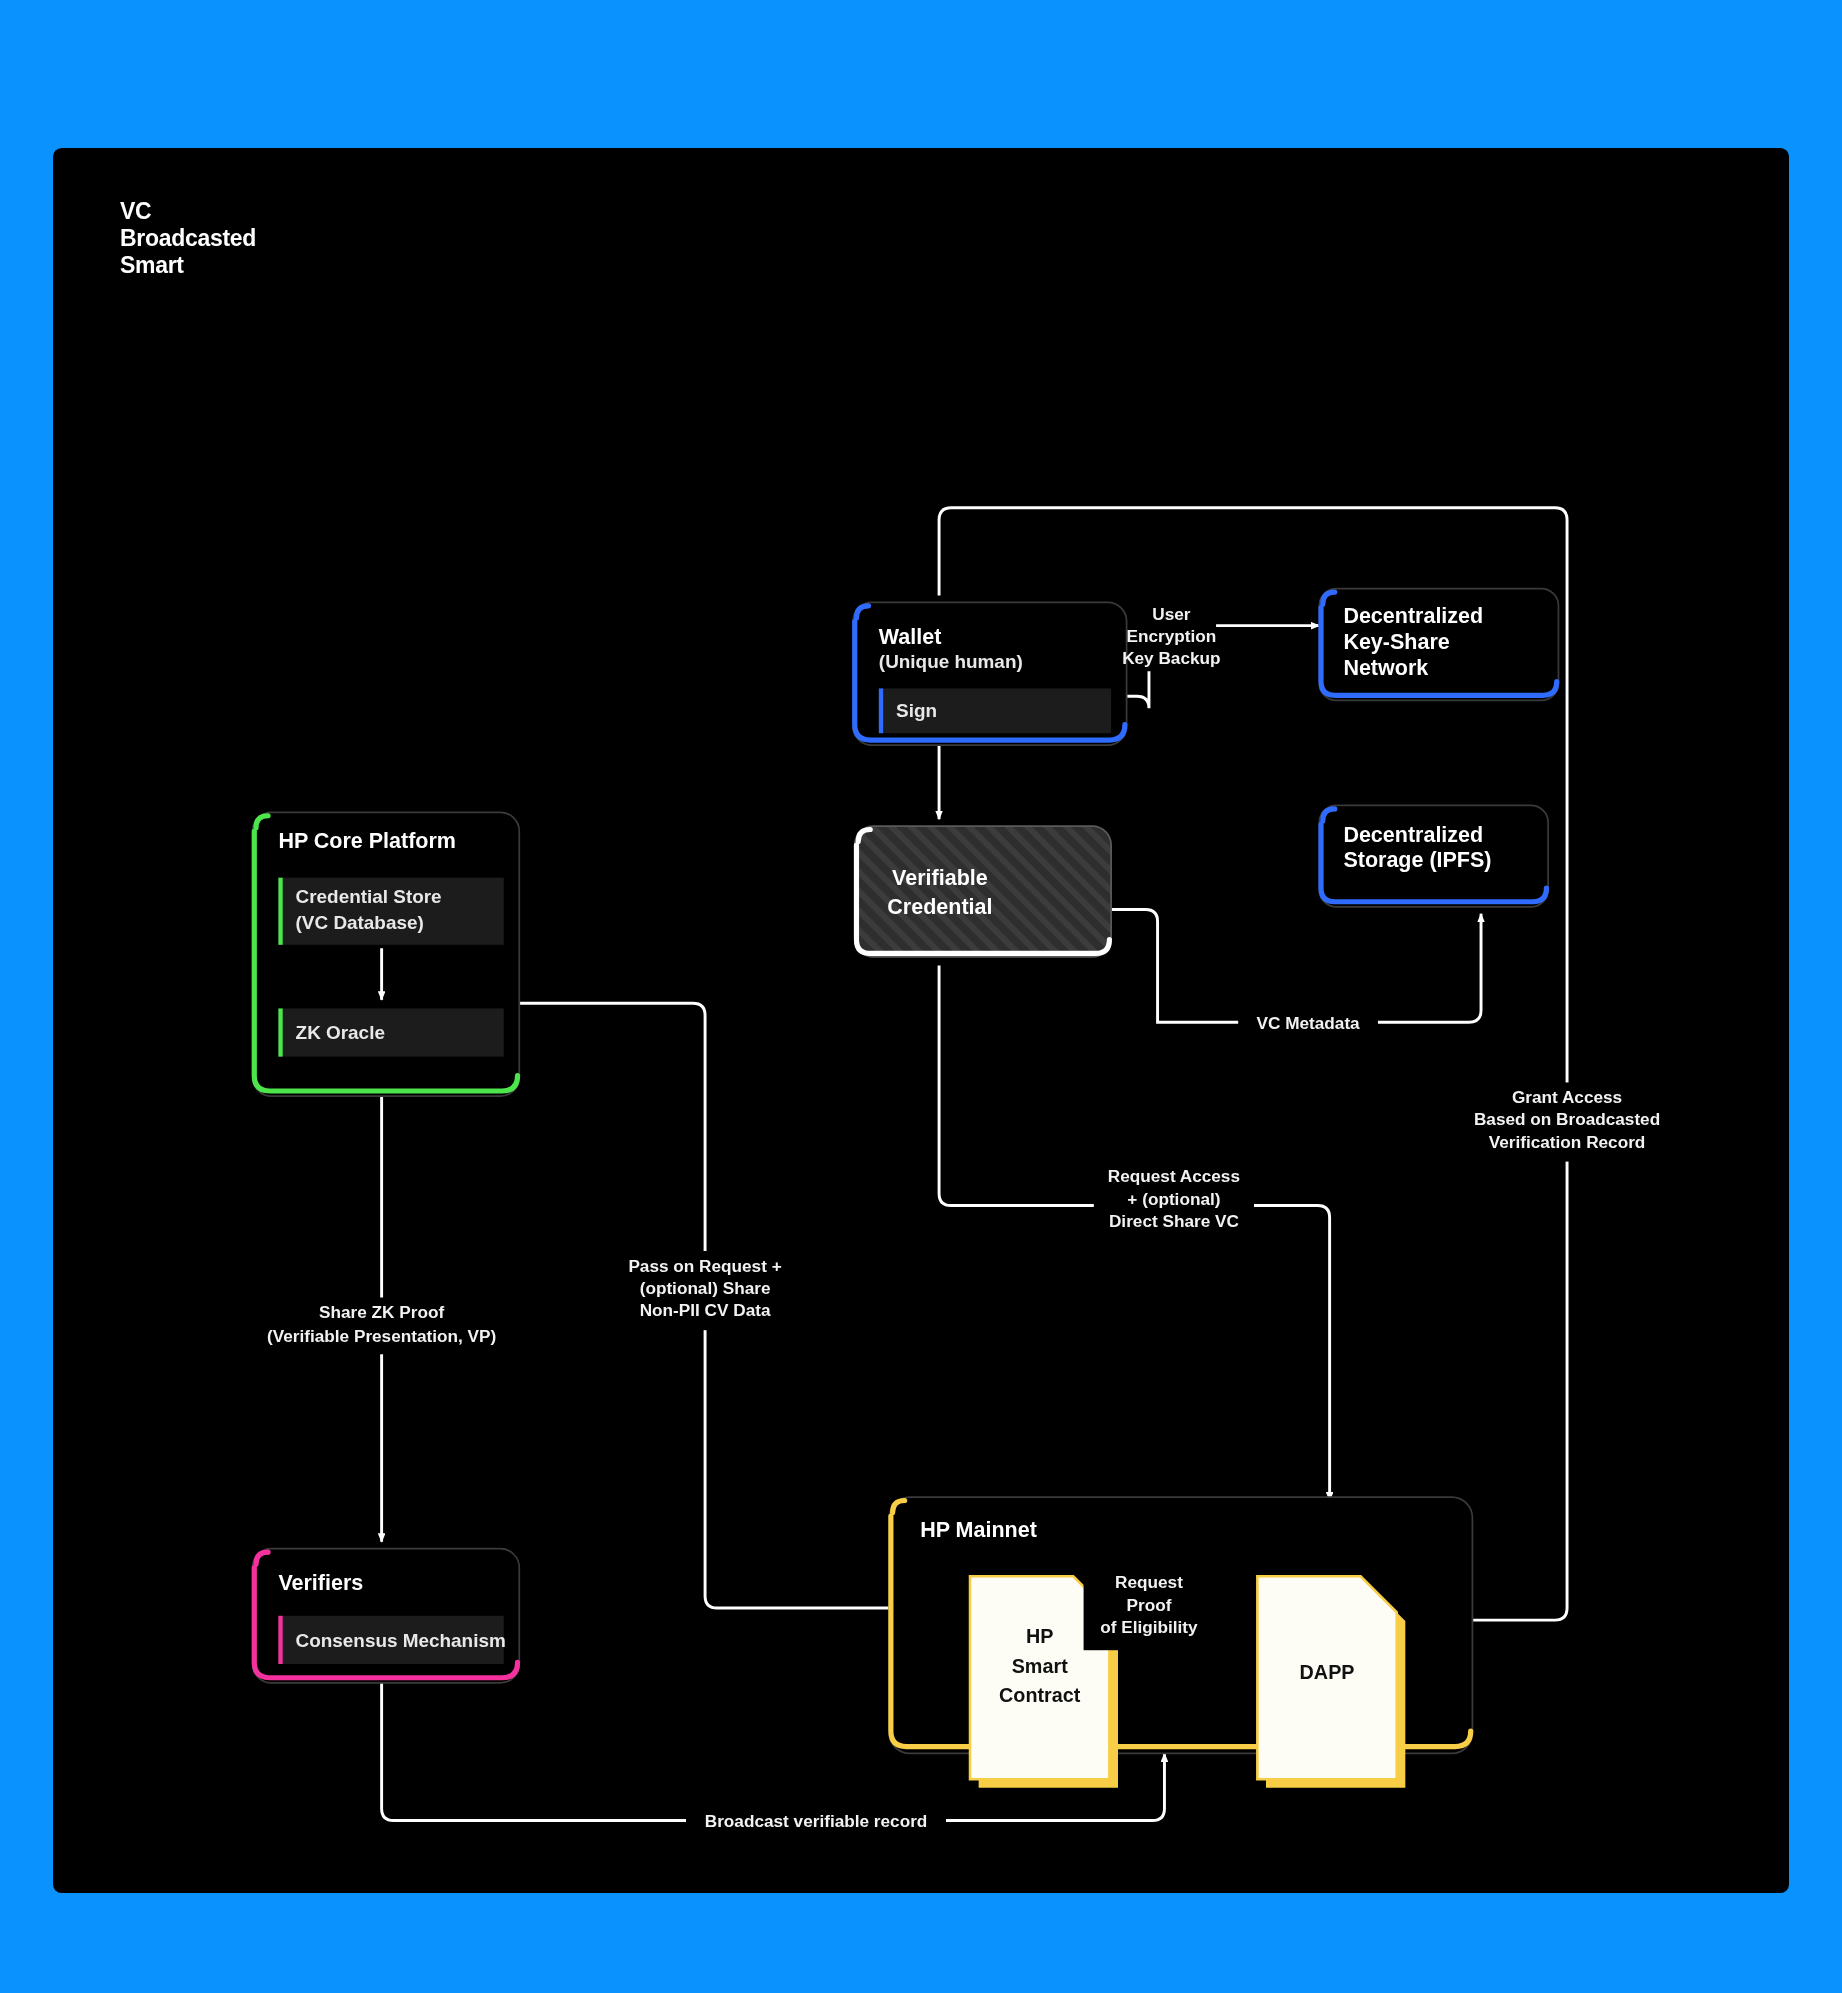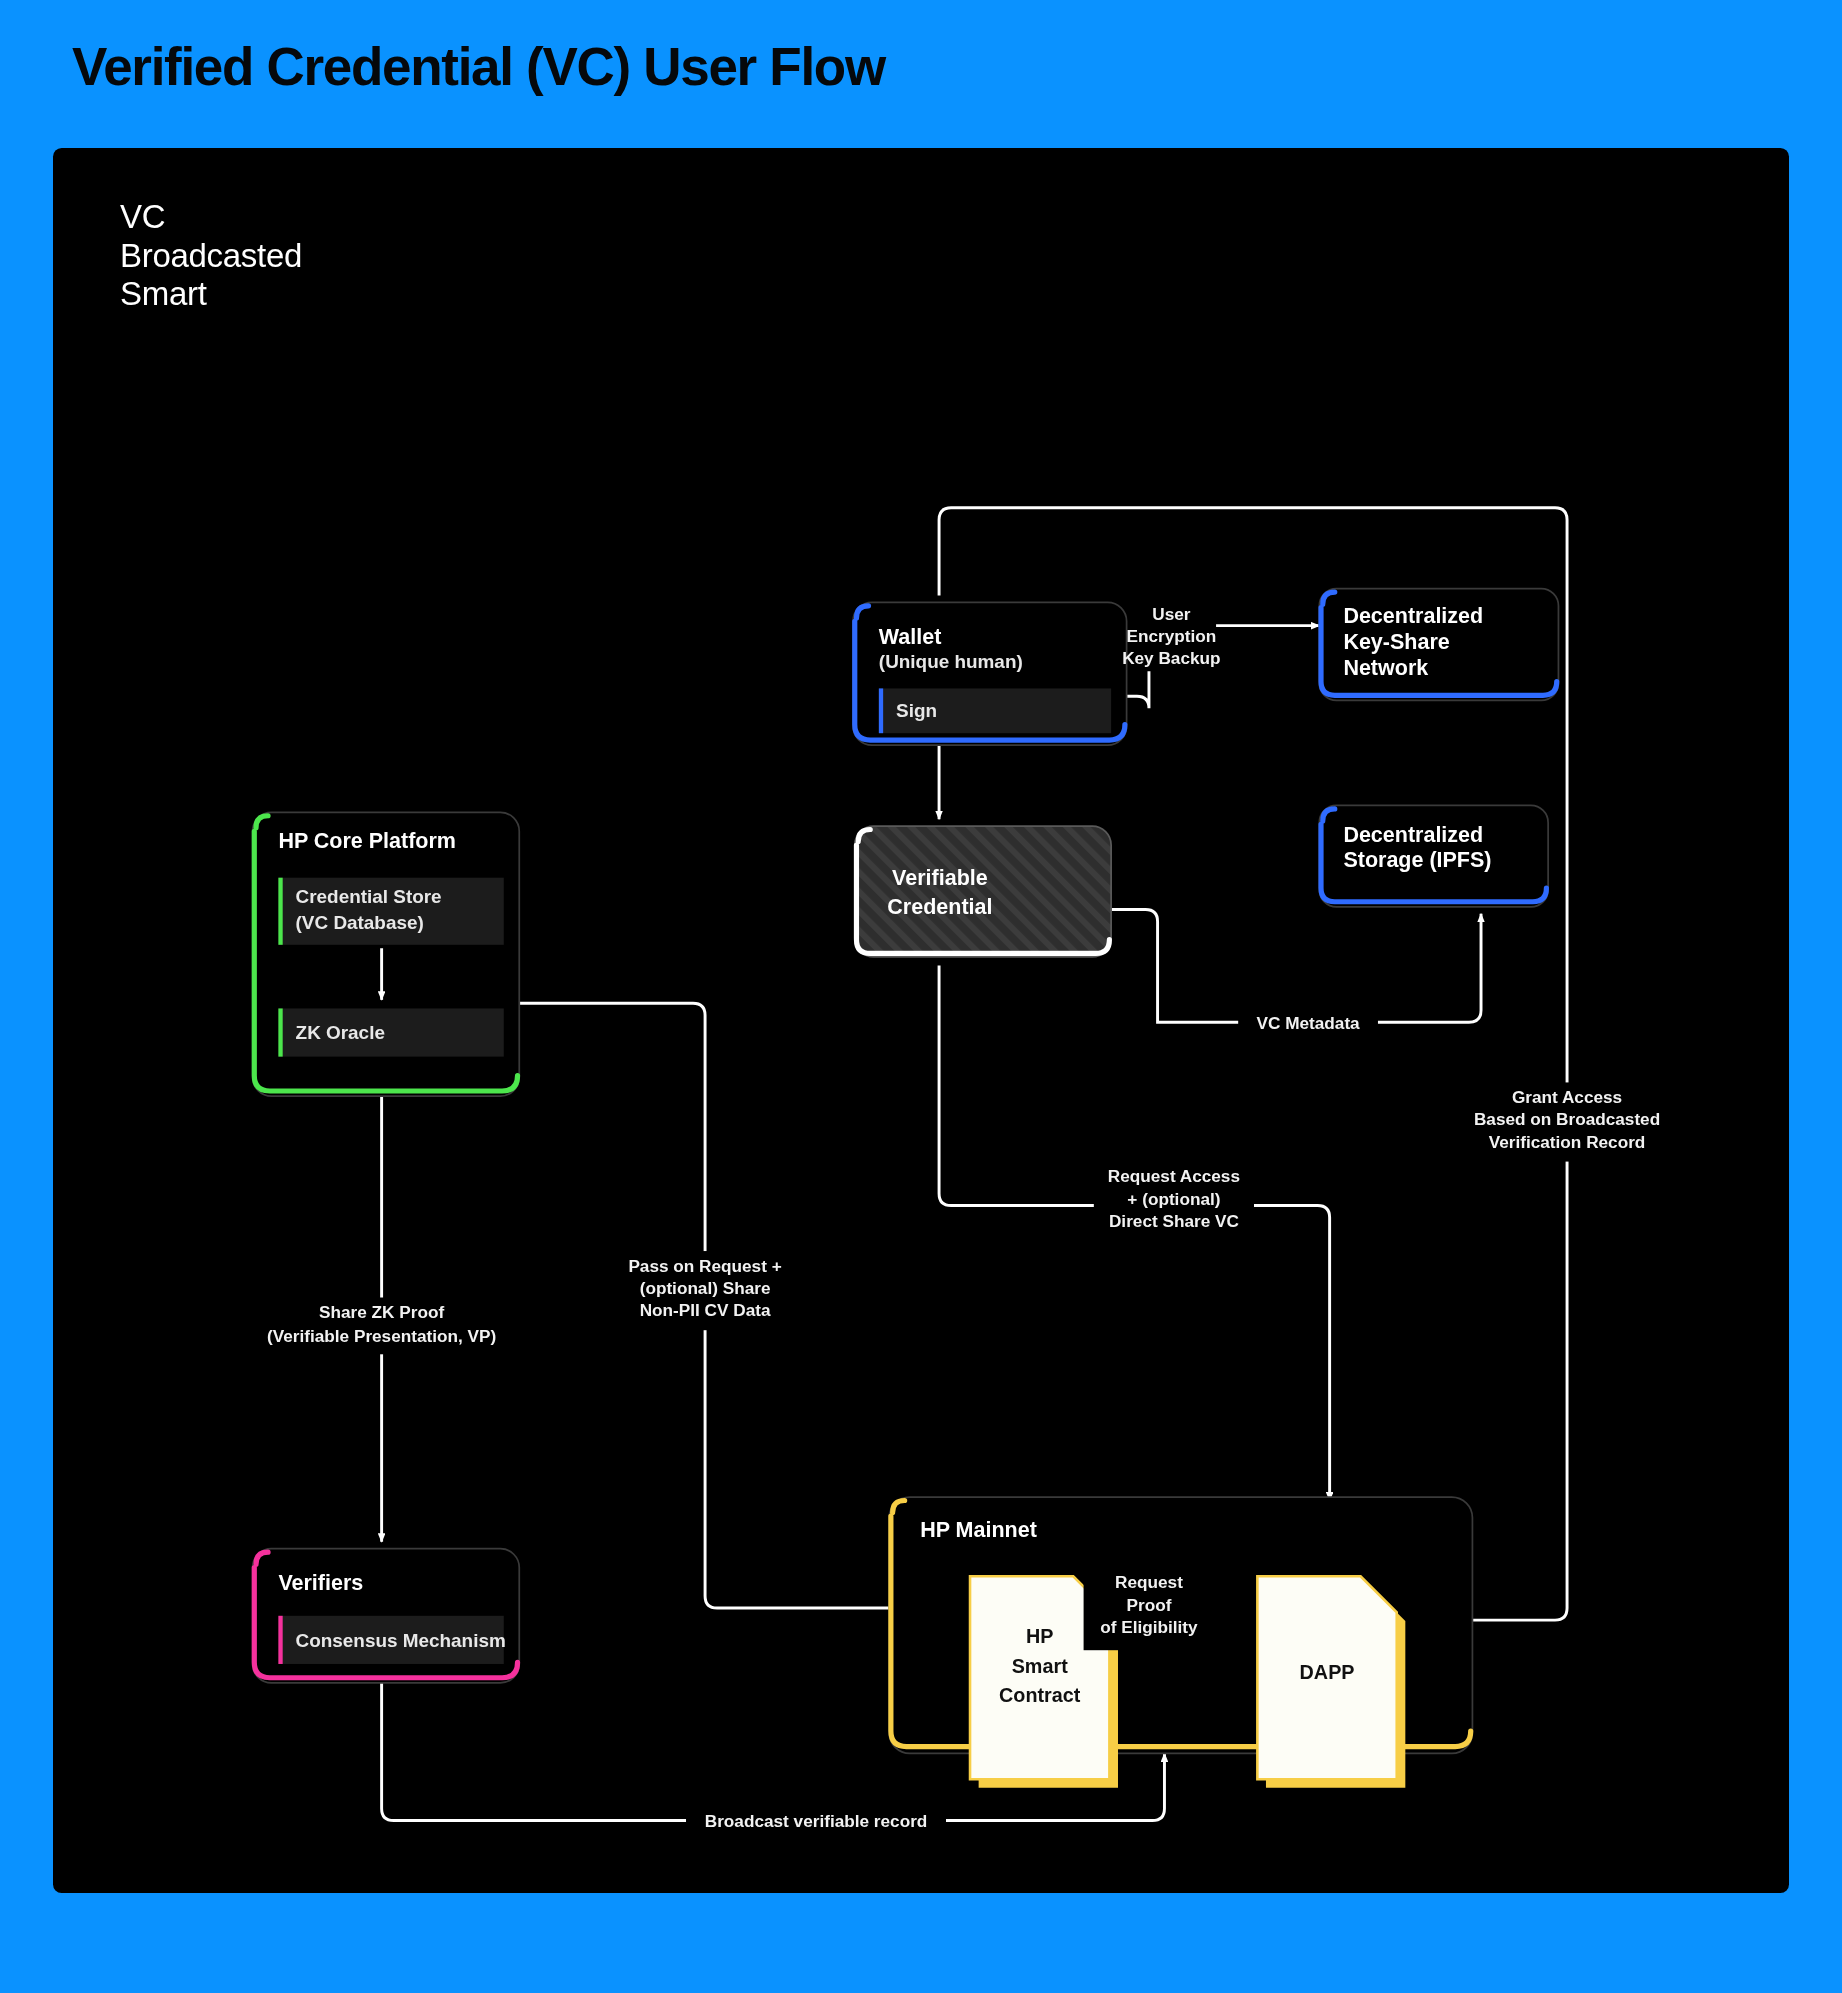--- a/index.html
+++ b/index.html
@@ -36,23 +36,23 @@
     width: 1736px;
     height: 1745px;
     background: #000000;
     border-radius: 8.6px;
     overflow: hidden;
   }
   #flow-label {
     position: absolute;
     left: 120px;
     top: 198px;
-    font-size: 33px;
+    font-size: 23px;
     line-height: 1.17;
-    font-weight: 400;
+    font-weight: 700;
     color: #FFFFFF;
     letter-spacing: -0.3px;
     z-index: 5;
   }
   #footer {
     position: absolute;
     left: 0;
     top: 1893px;
     width: 1843px;
     height: 101px;
@@ -64,21 +64,20 @@
   .node-center { font-size: 25px; font-weight: 700; fill: #FFFFFF; text-anchor: middle; }
   .doc-text { font-size: 23px; font-weight: 700; fill: #111111; text-anchor: middle; }
   .edge-label { font-size: 20px; font-weight: 700; fill: #F2F2F2; text-anchor: middle; }
   .edge { stroke: #FFFFFF; stroke-width: 3.4; fill: none; }
 </style>
 </head>
 <body>
 
 <div id="page">
 
-  <div id="title">Verified Credential (VC) User Flow</div>
 
   <div id="canvas">
 
     <svg class="diagram" width="1736" height="1745" viewBox="0 0 2018 2028">
       <defs>
         <marker id="arrow" markerWidth="11" markerHeight="9" refX="10" refY="4.5" orient="auto" markerUnits="userSpaceOnUse">
           <path d="M0,0 L11,4.5 L0,9 z" fill="#FFFFFF"></path>
         </marker>
         <pattern id="hatch" width="16" height="16" patternTransform="rotate(-45)" patternUnits="userSpaceOnUse">
           <rect width="16" height="16" fill="#2E2E2E"></rect>

